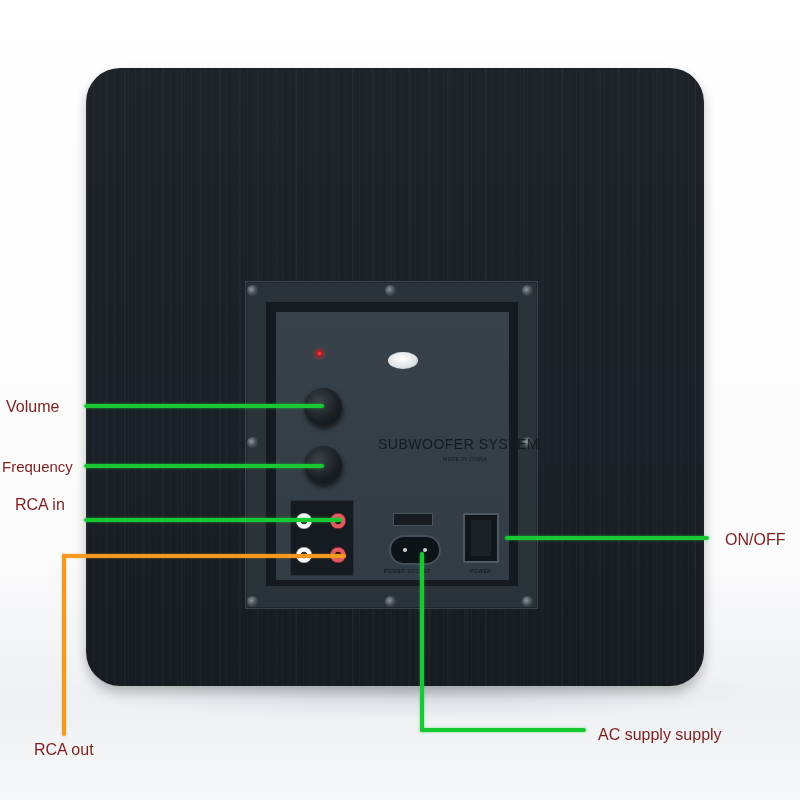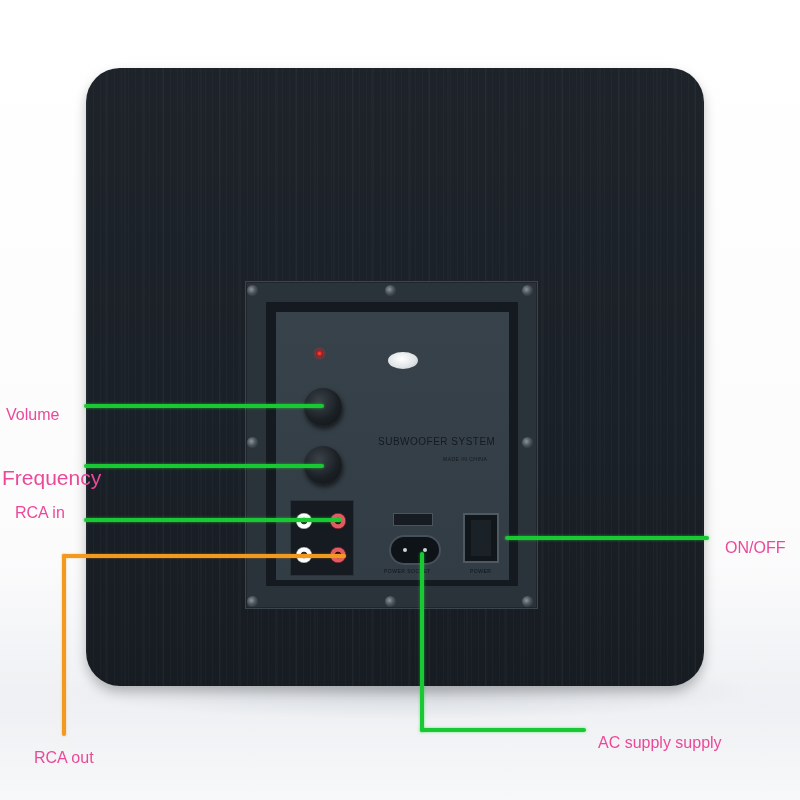--- a/index.html
+++ b/index.html
@@ -80,23 +80,22 @@
     position: absolute; left: 463px; top: 513px; width: 36px; height: 50px;
     background: #11161a; border: 2px solid #4f5962;
   }
   .switch-rocker {
     position: absolute; left: 6px; top: 5px; width: 20px; height: 36px; background: #1b2227;
   }
   .line { position: absolute; border-radius: 2px; }
   .green { background: #19c934; box-shadow: 0 0 3px rgba(40,220,60,0.6); }
   .orange { background: #f19a1f; box-shadow: 0 0 2px rgba(241,154,31,0.6); }
   .label {
-    position: absolute; color: #ec4899; font-size: 16px; white-space: nowrap;
+    position: absolute; color: #7f1d1d; font-size: 16px; white-space: nowrap;
     font-family: "Liberation Sans", sans-serif;
-    margin-top: 8px;
   }
 </style>
 </head>
 <body>
 
 <div class="shadow-floor"></div>
 
 <div class="cabinet"></div>
 
 <div class="plate"></div>
@@ -111,21 +110,21 @@
 <div class="screw" style="left:247px;top:596px;"></div>
 <div class="screw" style="left:385px;top:596px;"></div>
 <div class="screw" style="left:522px;top:596px;"></div>
 
 <div class="led"></div>
 <div class="badge"></div>
 
 <div class="knob" style="left:304px;top:388px;"></div>
 <div class="knob" style="left:304px;top:446px;"></div>
 
-<div class="panel-text" style="left:378px;top:436px;font-size:10px;text-align:right;">SUBWOOFER SYSTEM</div>
+<div class="panel-text" style="left:378px;top:436px;font-size:14px;text-align:right;">SUBWOOFER SYSTEM</div>
 <div class="panel-text" style="left:443px;top:456px;font-size:5px;">MADE IN CHINA</div>
 
 <div class="rca-box">
   <div class="rca white" style="left:5px;top:12px;"></div>
   <div class="rca red" style="left:39px;top:12px;"></div>
   <div class="rca white" style="left:5px;top:46px;"></div>
   <div class="rca red" style="left:39px;top:46px;"></div>
 </div>
 
 <div class="iec-label"></div>
@@ -146,17 +145,17 @@
 
 <div class="line orange" style="left:62px;top:554px;width:284px;height:4px;"></div>
 <div class="line orange" style="left:62px;top:554px;width:4px;height:182px;"></div>
 
 <div class="line green" style="left:505px;top:536px;width:204px;height:4px;"></div>
 
 <div class="line green" style="left:420px;top:552px;width:4px;height:180px;"></div>
 <div class="line green" style="left:420px;top:728px;width:166px;height:4px;"></div>
 
 <div class="label" style="left:6px;top:398px;">Volume</div>
-<div class="label" style="left:2px;top:458px;font-size:21px;text-align:right;">Frequency</div>
+<div class="label" style="left:2px;top:458px;font-size:15px;text-align:right;">Frequency</div>
 <div class="label" style="left:15px;top:496px;">RCA in</div>
 <div class="label" style="left:34px;top:741px;text-align:center;">RCA out</div>
 <div class="label" style="left:725px;top:531px;">ON/OFF</div>
 <div class="label" style="left:598px;top:726px;">AC supply supply</div>
 
 </body></html>

